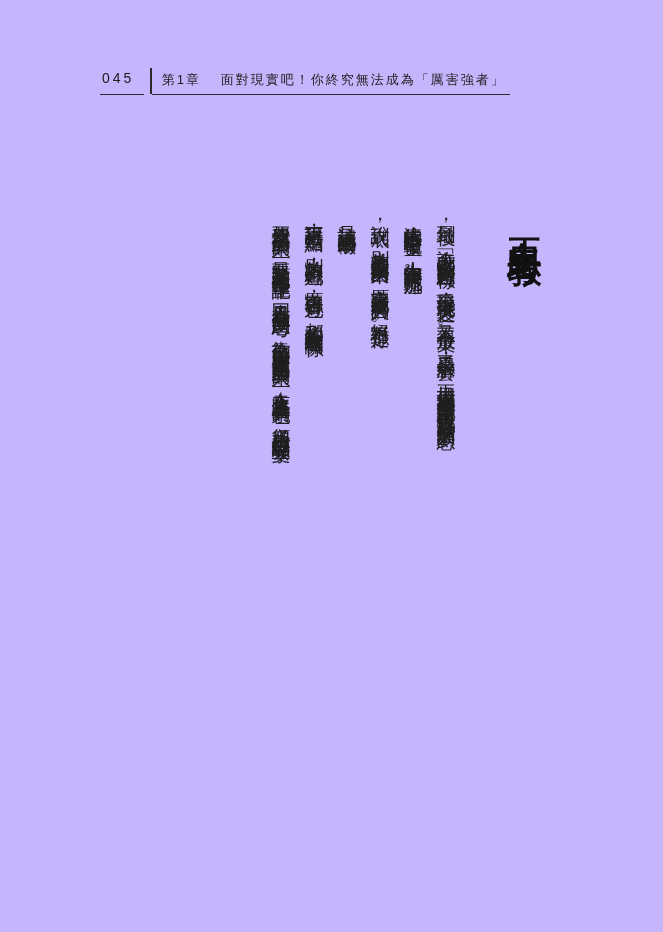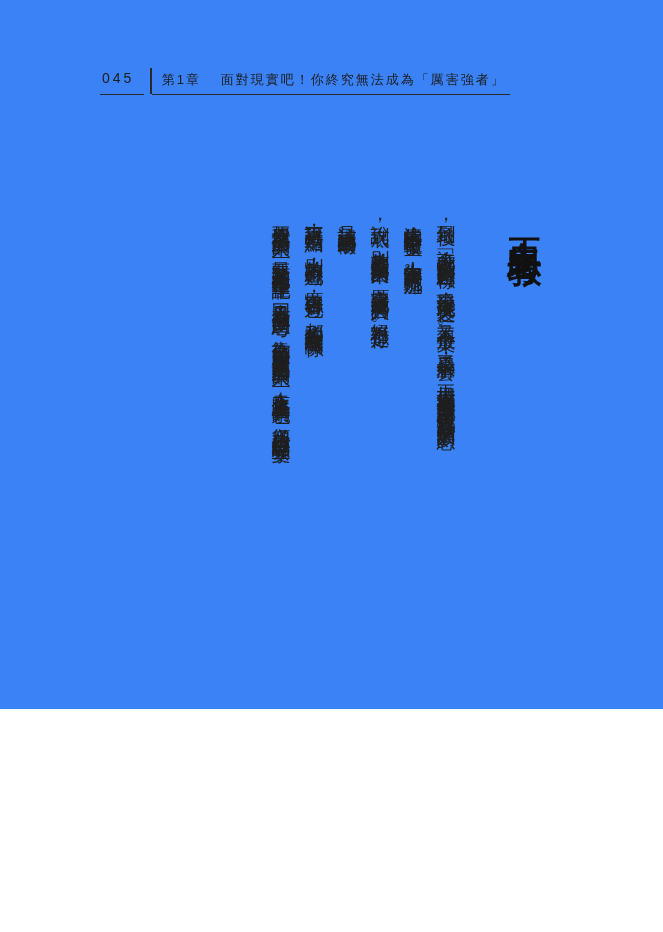--- a/index.html
+++ b/index.html
@@ -3,22 +3,22 @@
 <meta charset="utf-8">
 <style>
   html, body {
     margin: 0;
     padding: 0;
     background: #ffffff;
   }
   .page {
     position: relative;
     width: 663px;
-    height: 709px;
-    background: #3b82f6;
+    height: 932px;
+    background: #c4b5fd;
     overflow: hidden;
     color: #1c1c1c;
   }
 
   
   .running-head {
     position: absolute;
     top: 68px;
     left: 100px;
     display: flex;

